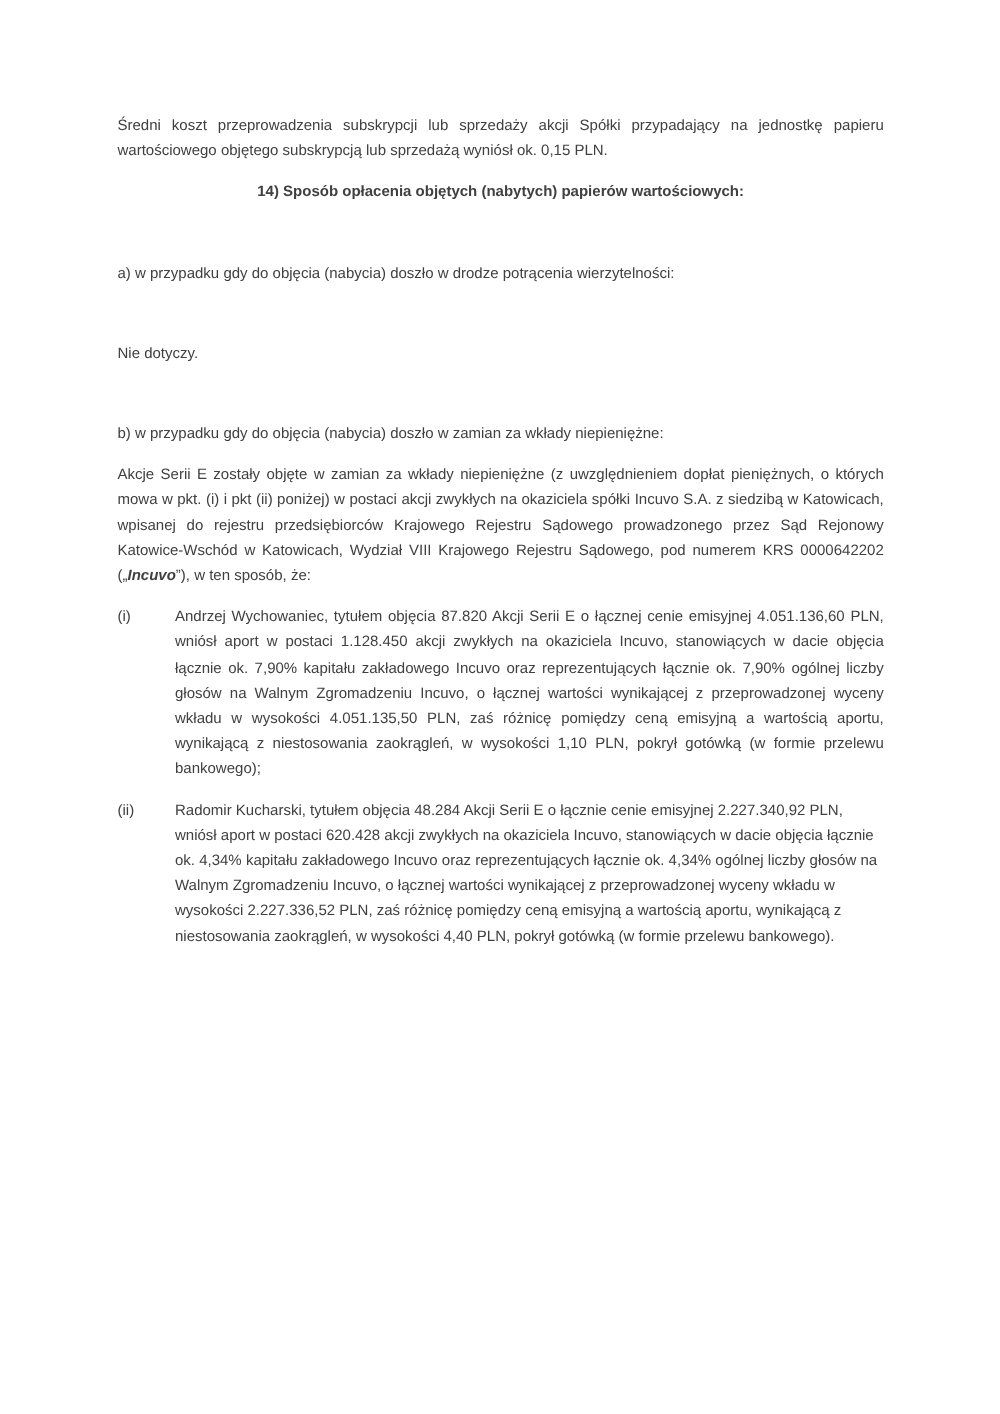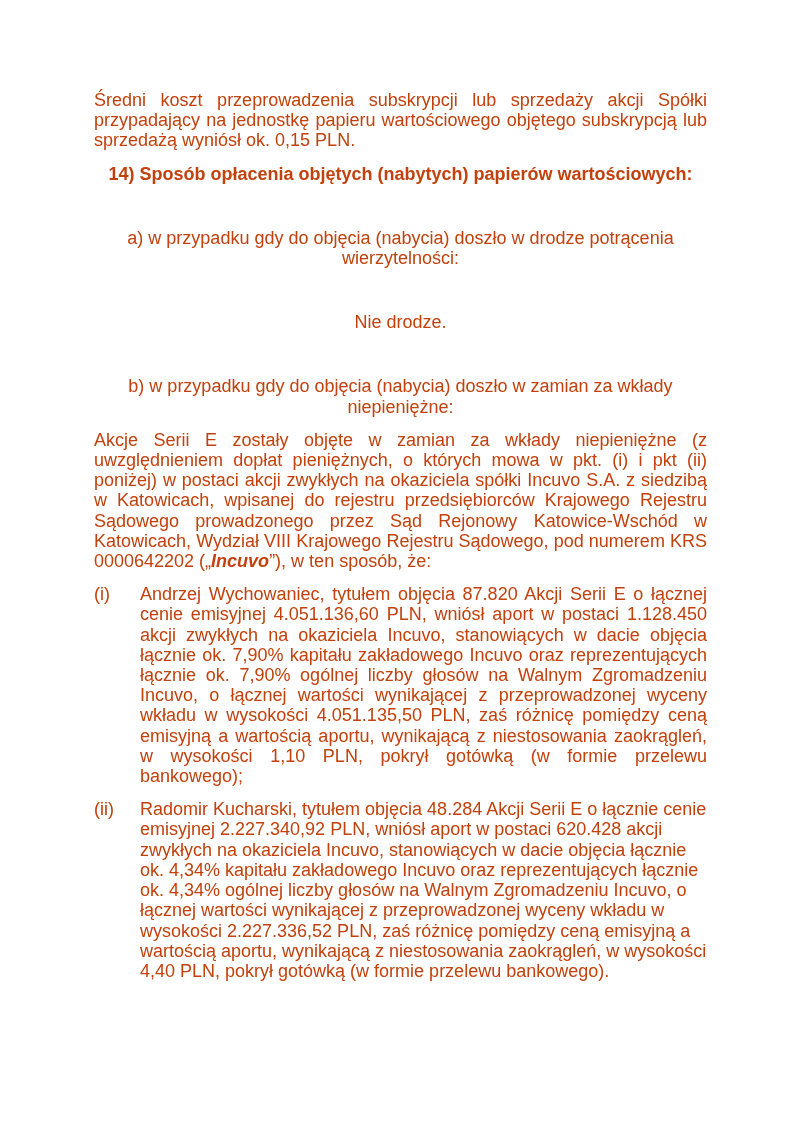--- a/index.html
+++ b/index.html
@@ -18,35 +18,35 @@
     box-sizing: border-box;
     overflow: hidden;
   }
 
   .content {
     position: absolute;
     left: 94px;
     top: 90px;
     width: 613px;
     font-family: "Liberation Sans", sans-serif;
-    font-size: 18px;
+    font-size: 12px;
     line-height: 20.2px;
-    color: #c2410c;
+    color: #404040;
     -webkit-font-smoothing: antialiased;
   }
 
   .para {
     margin: 0 0 13px 0;
     text-align: justify;
     text-justify: inter-word;
     hyphens: none;
   }
 
   .para.left {
-    text-align: center;
+    text-align: left;
     margin-top: 44px;
   }
 
   .para.heading {
     font-weight: bold;
     text-align: center;
     margin-bottom: 13px;
   }
 
   
@@ -89,21 +89,21 @@
 
 <div class="page">
   <div class="content">
 
     <p class="para">Średni koszt przeprowadzenia subskrypcji lub sprzedaży akcji Spółki przypadający na jednostkę papieru wartościowego objętego subskrypcją lub sprzedażą wyniósł ok. 0,15 PLN.</p>
 
     <p class="para heading">14) Sposób opłacenia objętych (nabytych) papierów wartościowych:</p>
 
     <p class="para left">a) w przypadku gdy do objęcia (nabycia) doszło w drodze potrącenia wierzytelności:</p>
 
-    <p class="para left">Nie drodze.</p>
+    <p class="para left">Nie dotyczy.</p>
 
     <p class="para left">b) w przypadku gdy do objęcia (nabycia) doszło w zamian za wkłady niepieniężne:</p>
 
     <p class="para"><span>Akcje Serii E zostały objęte w zamian za wkłady niepieniężne (z uwzględnieniem dopłat pieniężnych, o których mowa w pkt. (i) i pkt (ii) poniżej) w postaci akcji zwykłych na okaziciela spółki Incuvo S.A. z siedzibą w Katowicach, wpisanej do rejestru przedsiębiorców Krajowego Rejestru Sądowego prowadzonego przez Sąd Rejonowy Katowice-Wschód w Katowicach, Wydział VIII Krajowego Rejestru Sądowego, pod numerem KRS 0000642202 („</span><b>Incuvo</b><span>”), w ten sposób, że:</span></p>
 
     <div class="listitem">
       <span class="marker">(i)</span>
       <span class="body">Andrzej Wychowaniec, tytułem objęcia 87.820 Akcji Serii E o łącznej cenie emisyjnej 4.051.136,60 PLN, wniósł aport w postaci 1.128.450 akcji zwykłych na okaziciela Incuvo, stanowiących w dacie objęcia łącznie ok. 7,90% kapitału zakładowego Incuvo oraz reprezentujących łącznie ok. 7,90% ogólnej liczby głosów na Walnym Zgromadzeniu Incuvo, o łącznej wartości wynikającej z przeprowadzonej wyceny wkładu w wysokości 4.051.135,50 PLN, zaś różnicę pomiędzy ceną emisyjną a wartością aportu, wynikającą z niestosowania zaokrągleń, w wysokości 1,10 PLN, pokrył gotówką (w formie przelewu bankowego);</span>
     </div>
 

